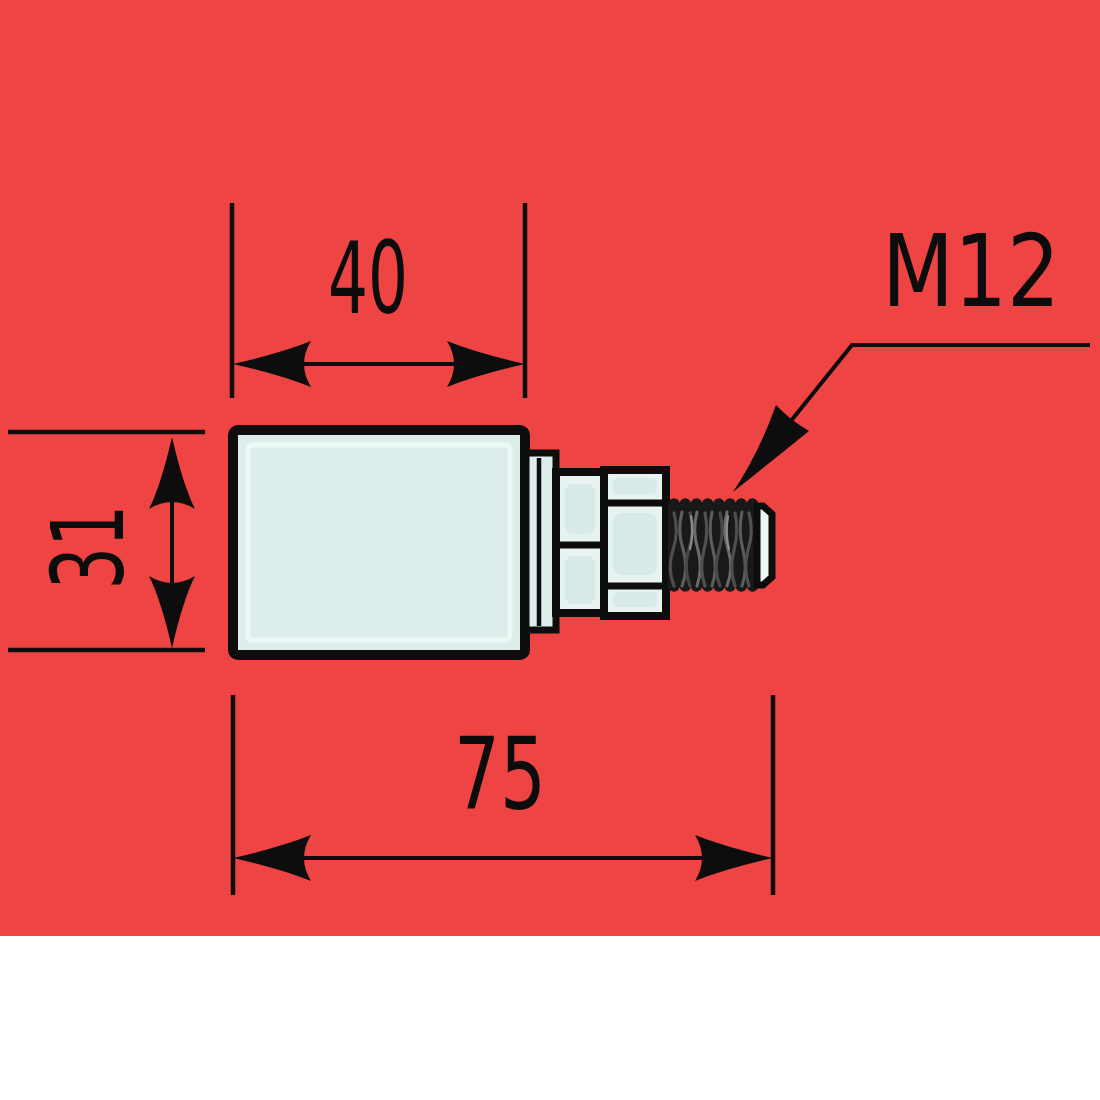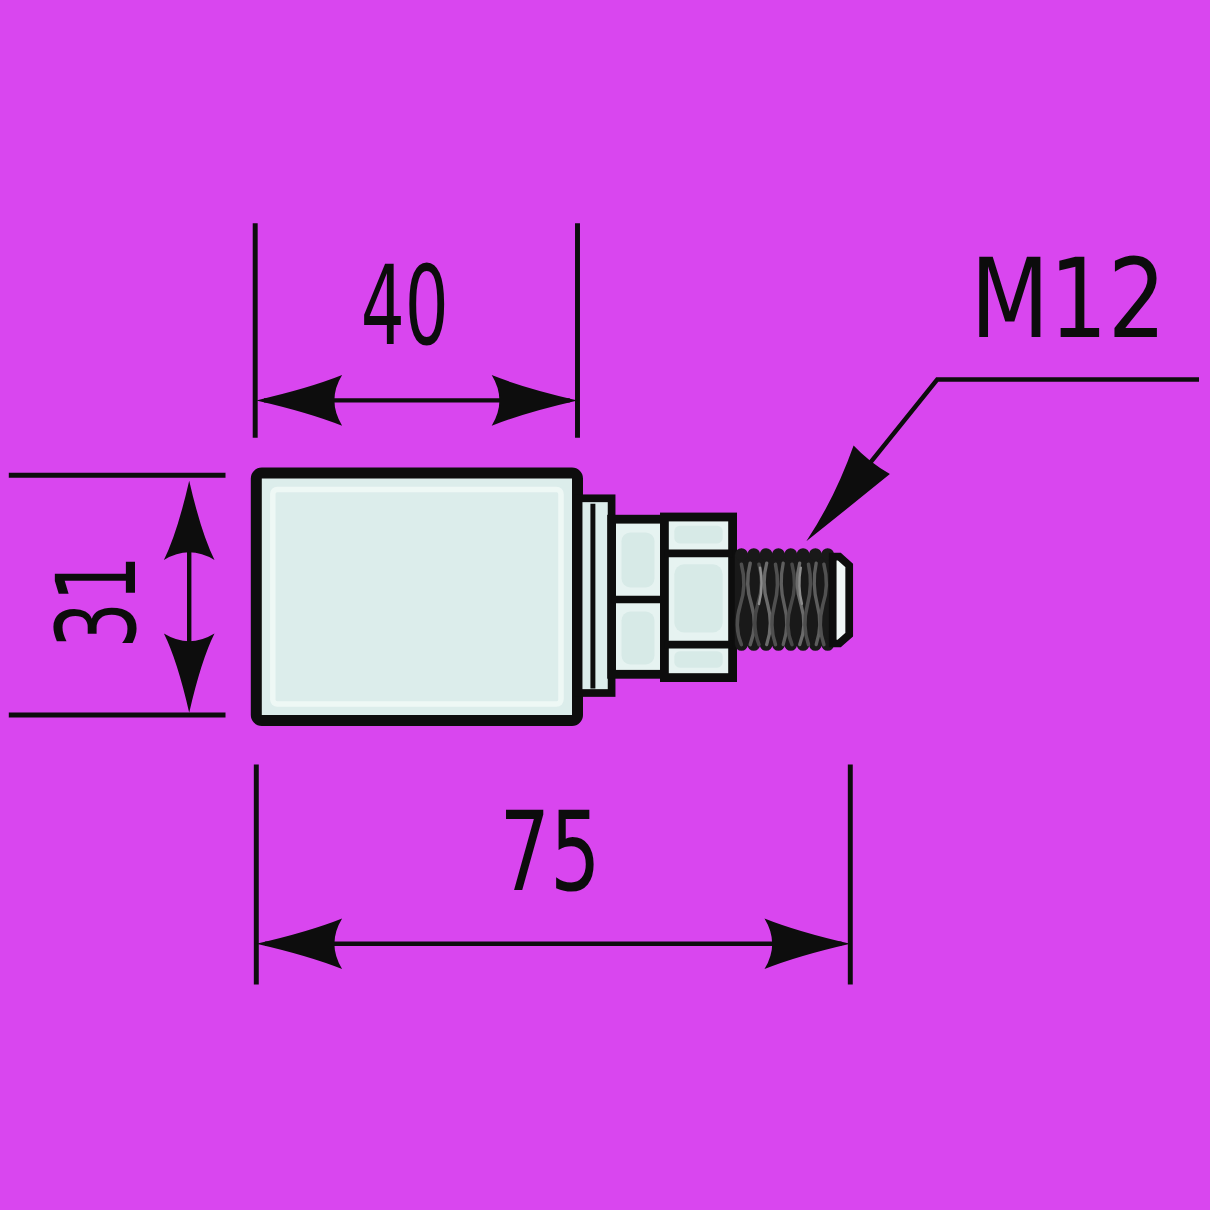--- a/index.html
+++ b/index.html
@@ -1,17 +1,17 @@
 <!DOCTYPE html>
 <html><head>
 <meta charset="utf-8">
 <style>
   html,body{margin:0;padding:0;background:#ffffff;}
   .canvas{
-    width:1100px;height:1100px;position:relative;background:#d946ef;
+    width:1100px;height:936px;position:relative;background:#ef4444;
     font-family:"DejaVu Sans","Liberation Sans",sans-serif;
   }
   svg{display:block;}
   .ln{stroke:#0d0d0d;fill:none;}
   .w4{stroke-width:4;}
   .w45{stroke-width:4.5;}
   .w7{stroke-width:7;}
   .arr{fill:#0d0d0d;stroke:none;}
   .dimtext{
     fill:#0c0c0c;

